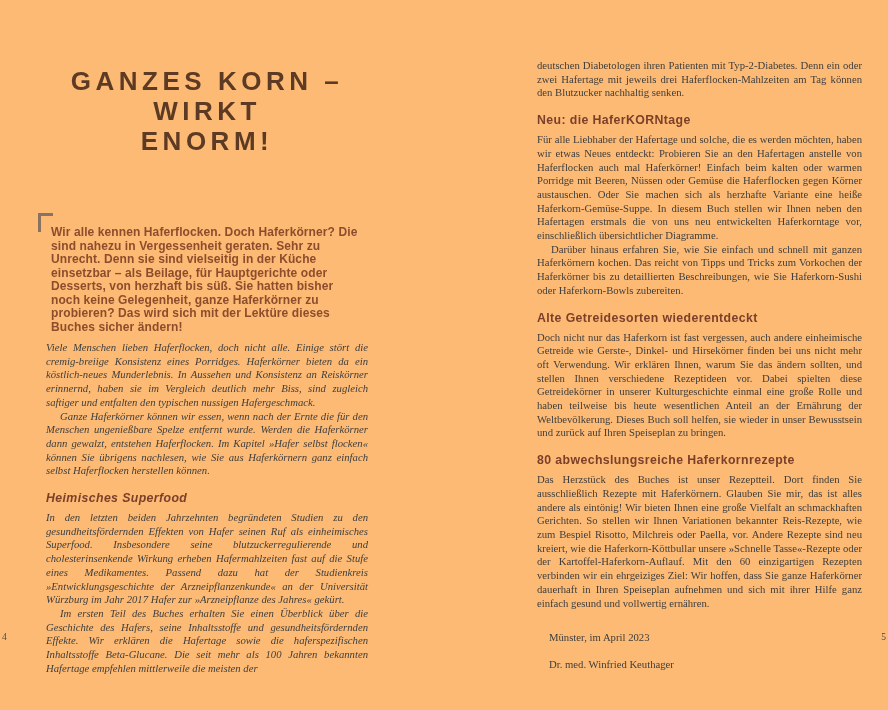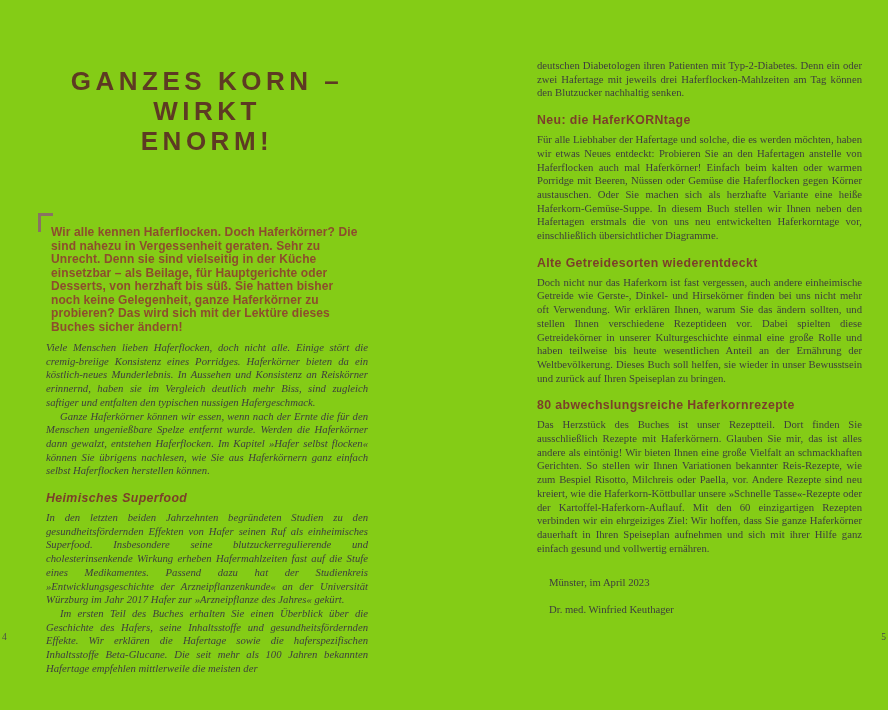--- a/index.html
+++ b/index.html
@@ -4,21 +4,21 @@
 <style>
   html, body { margin: 0; padding: 0; }
   body {
     width: 888px; height: 710px;
     background: #ffffff;
     position: relative;
     overflow: hidden;
     font-family: "Liberation Serif", serif;
     -webkit-font-smoothing: antialiased;
   }
-  .spread { position: absolute; inset: 0; background: #84cc16; }
+  .spread { position: absolute; inset: 0; background: #fdba74; }
 
   
   .page-left {
     position: absolute; left: 46px; top: 66px; width: 322px;
   }
   .book-title {
     font-family: "Liberation Sans", sans-serif;
     font-weight: bold;
     font-size: 26px;
     line-height: 30px;
@@ -130,20 +130,21 @@
     </div>
   </div>
 
   <div class="page-right">
 
     <div class="cont">
       <p>deutschen Diabetologen ihren Patienten mit Typ-2-Diabetes. Denn ein oder zwei Hafertage mit jeweils drei Haferflocken-Mahlzeiten am Tag können den Blutzucker nachhaltig senken.</p>
 
       <h2 class="section-heading">Neu: die HaferKORNtage</h2>
       <p>Für alle Liebhaber der Hafertage und solche, die es werden möchten, haben wir etwas Neues entdeckt: Probieren Sie an den Hafertagen anstelle von Haferflocken auch mal Haferkörner! Einfach beim kalten oder warmen Porridge mit Beeren, Nüssen oder Gemüse die Haferflocken gegen Körner austauschen. Oder Sie machen sich als herzhafte Variante eine heiße Haferkorn-Gemüse-Suppe. In diesem Buch stellen wir Ihnen neben den Hafertagen erstmals die von uns neu entwickelten Haferkorntage vor, einschließlich übersichtlicher Diagramme.</p>
+      <p class="p-indent">Darüber hinaus erfahren Sie, wie Sie einfach und schnell mit ganzen Haferkörnern kochen. Das reicht von Tipps und Tricks zum Vorkochen der Haferkörner bis zu detaillierten Beschreibungen, wie Sie Haferkorn-Sushi oder Haferkorn-Bowls zubereiten.</p>
 
       <h2 class="section-heading">Alte Getreidesorten wiederentdeckt</h2>
       <p>Doch nicht nur das Haferkorn ist fast vergessen, auch andere einheimische Getreide wie Gerste-, Dinkel- und Hirsekörner finden bei uns nicht mehr oft Verwendung. Wir erklären Ihnen, warum Sie das ändern sollten, und stellen Ihnen verschiedene Rezeptideen vor. Dabei spielten diese Getreidekörner in unserer Kulturgeschichte einmal eine große Rolle und haben teilweise bis heute wesentlichen Anteil an der Ernährung der Weltbevölkerung. Dieses Buch soll helfen, sie wieder in unser Bewusstsein und zurück auf Ihren Speiseplan zu bringen.</p>
 
       <h2 class="section-heading">80 abwechslungsreiche Haferkornrezepte</h2>
       <p>Das Herzstück des Buches ist unser Rezeptteil. Dort finden Sie ausschließlich Rezepte mit Haferkörnern. Glauben Sie mir, das ist alles andere als eintönig! Wir bieten Ihnen eine große Vielfalt an schmackhaften Gerichten. So stellen wir Ihnen Variationen bekannter Reis-Rezepte, wie zum Bespiel Risotto, Milchreis oder Paella, vor. Andere Rezepte sind neu kreiert, wie die Haferkorn-Köttbullar unsere »Schnelle Tasse«-Rezepte oder der Kartoffel-Haferkorn-Auflauf. Mit den 60 einzigartigen Rezepten verbinden wir ein ehrgeiziges Ziel: Wir hoffen, dass Sie ganze Haferkörner dauerhaft in Ihren Speiseplan aufnehmen und sich mit ihrer Hilfe ganz einfach gesund und vollwertig ernähren.</p>
 
       <div class="signoff">
         <p>Münster, im April 2023</p>
         <p class="author">Dr. med. Winfried Keuthager</p>

